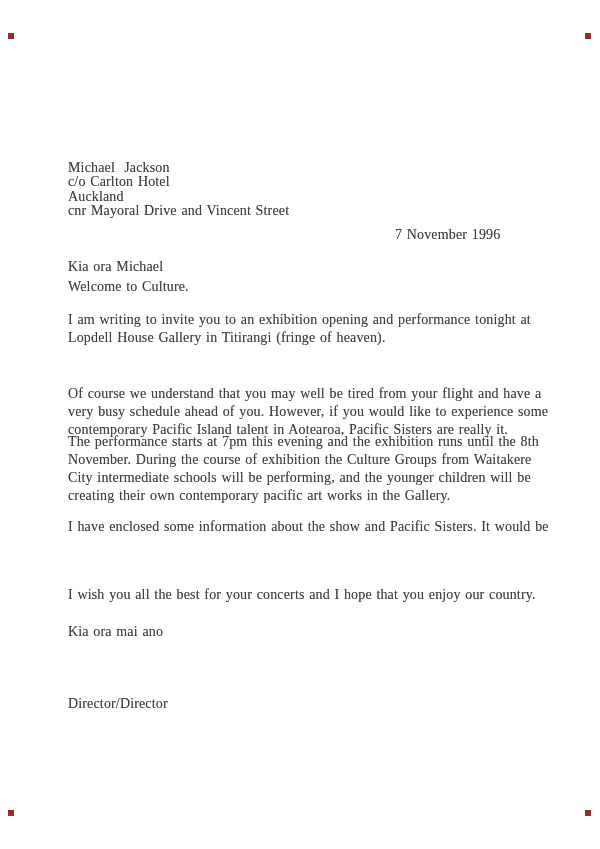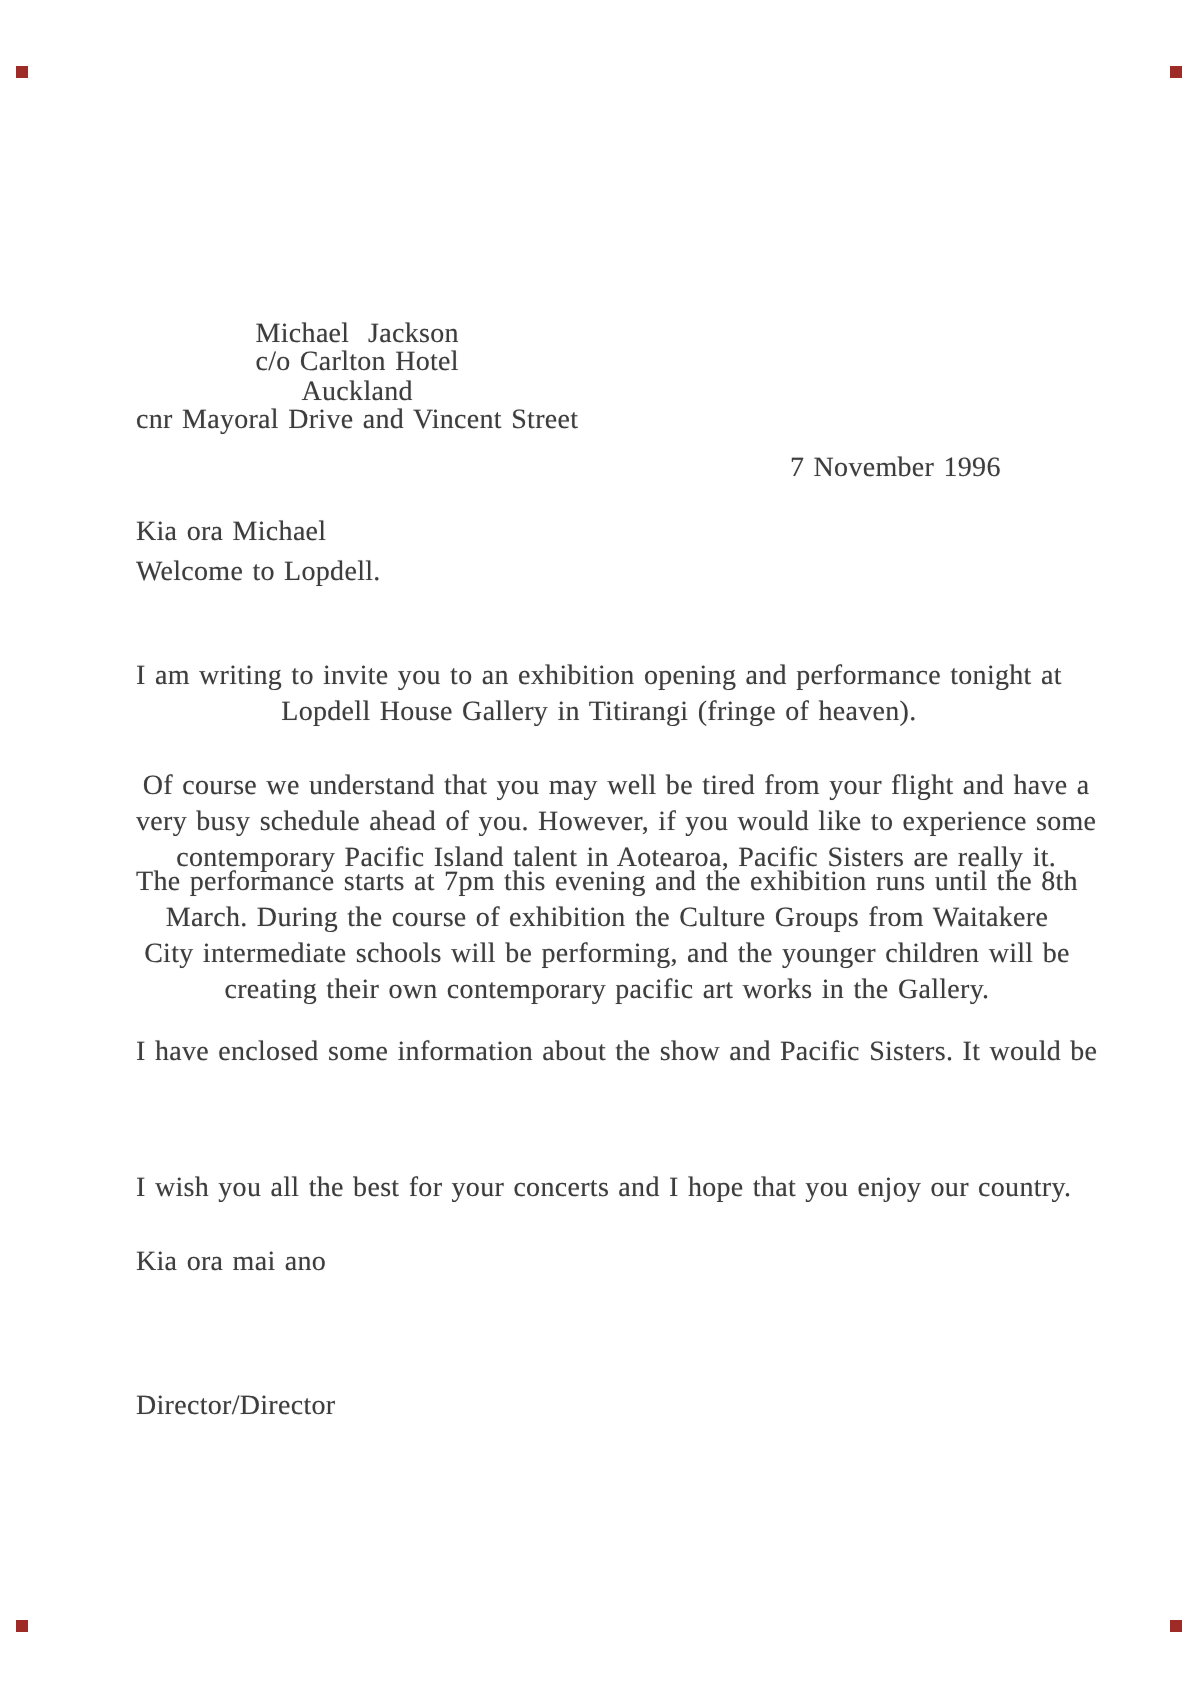--- a/index.html
+++ b/index.html
@@ -16,31 +16,30 @@
     font-family: "Liberation Serif", "DejaVu Serif", serif;
     color: var(--text-color, #3d3d3d);
   }
   .block {
     position: absolute;
     left: 68px;
     font-size: 14px;
     letter-spacing: 0.15px;
     word-spacing: 1px;
     text-shadow: 0 0 0.5px rgba(70,70,70,0.45);
-    text-align: center;
   }
   .block .line {
     white-space: pre;
   }
   .recipient      { top: 161px; line-height: 14.3px; }
   .date           { top: 226px; left: 395px; line-height: 18px; }
   .salutation     { top: 258px; line-height: 18px; }
   .para           { line-height: 18px; }
   .para-0         { top: 278px; }
-  .para-1         { top: 311px; margin-top: 19px; }
+  .para-1         { top: 311px; }
   .para-2         { top: 364px; margin-top: 21px; }
   .para-3         { top: 433px; }
   .para-4         { top: 518px; }
   .para-5         { top: 586px; }
   .closing        { top: 623px; line-height: 18px; }
   .signature      { top: 695px; line-height: 18px; }
   .corner-mark {
     position: absolute;
     width: 6px;
     height: 6px;
@@ -66,37 +65,37 @@
       <div class="line">c/o Carlton Hotel</div>
       <div class="line">Auckland</div>
       <div class="line">cnr Mayoral Drive and Vincent Street</div>
     </div>
 
   <div class="block date">7 November 1996</div>
 
   <div class="block salutation">Kia ora Michael</div>
 
   <div class="block para para-0">
-      <div class="line">Welcome to Lopdell.</div>
+      <div class="line">Welcome to Culture.</div>
     </div>
 
   <div class="block para para-1">
       <div class="line">I am writing to invite you to an exhibition opening and performance tonight at</div>
       <div class="line">Lopdell House Gallery in Titirangi (fringe of heaven).</div>
     </div>
 
   <div class="block para para-2">
       <div class="line">Of course we understand that you may well be tired from your flight and have a</div>
       <div class="line">very busy schedule ahead of you. However, if you would like to experience some</div>
       <div class="line">contemporary Pacific Island talent in Aotearoa, Pacific Sisters are really it.</div>
     </div>
 
   <div class="block para para-3">
       <div class="line">The performance starts at 7pm this evening and the exhibition runs until the 8th</div>
-      <div class="line">March. During the course of exhibition the Culture Groups from Waitakere</div>
+      <div class="line">November. During the course of exhibition the Culture Groups from Waitakere</div>
       <div class="line">City intermediate schools will be performing, and the younger children will be</div>
       <div class="line">creating their own contemporary pacific art works in the Gallery.</div>
     </div>
 
   <div class="block para para-4">
       <div class="line">I have enclosed some information about the show and Pacific Sisters. It would be</div>
     </div>
 
   <div class="block para para-5">
       <div class="line">I wish you all the best for your concerts and I hope that you enjoy our country.</div>

